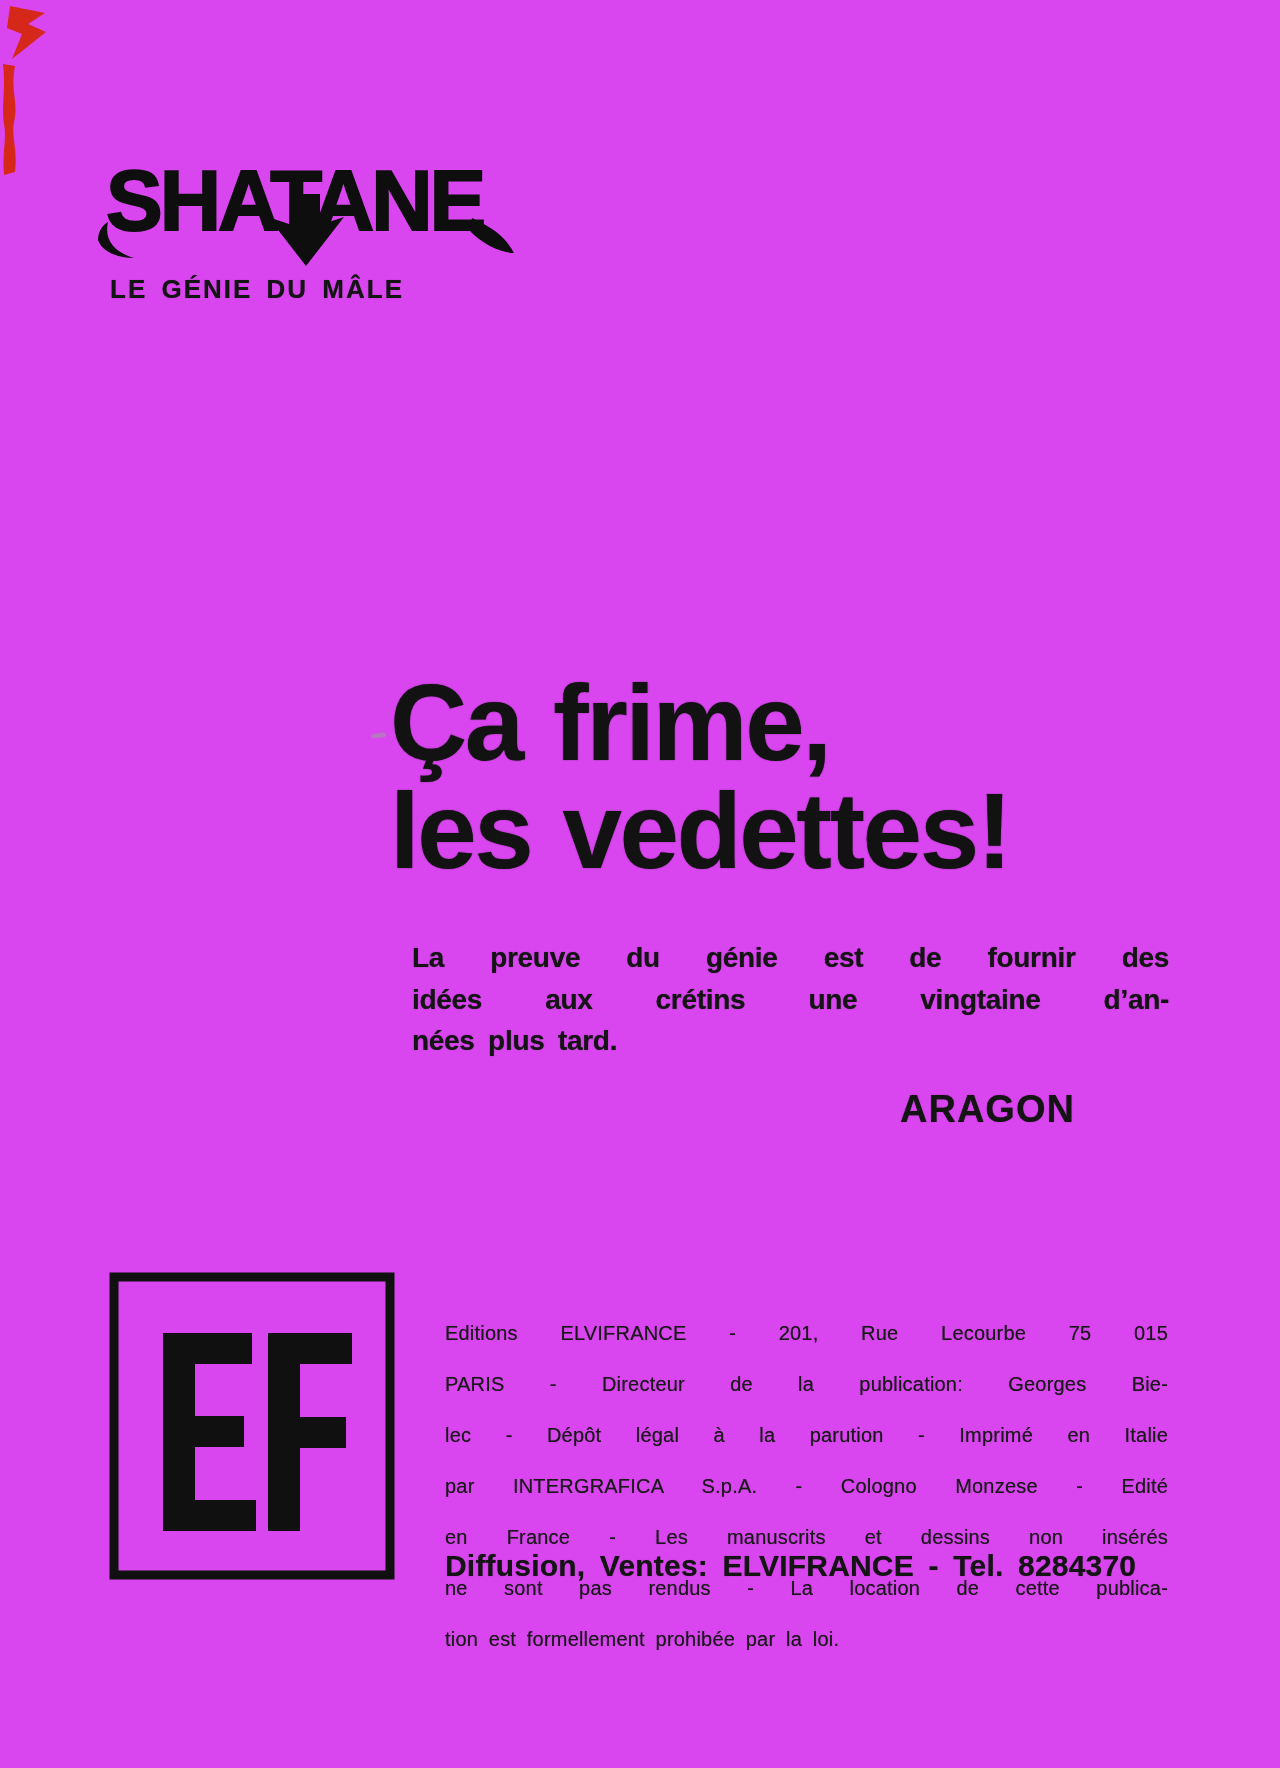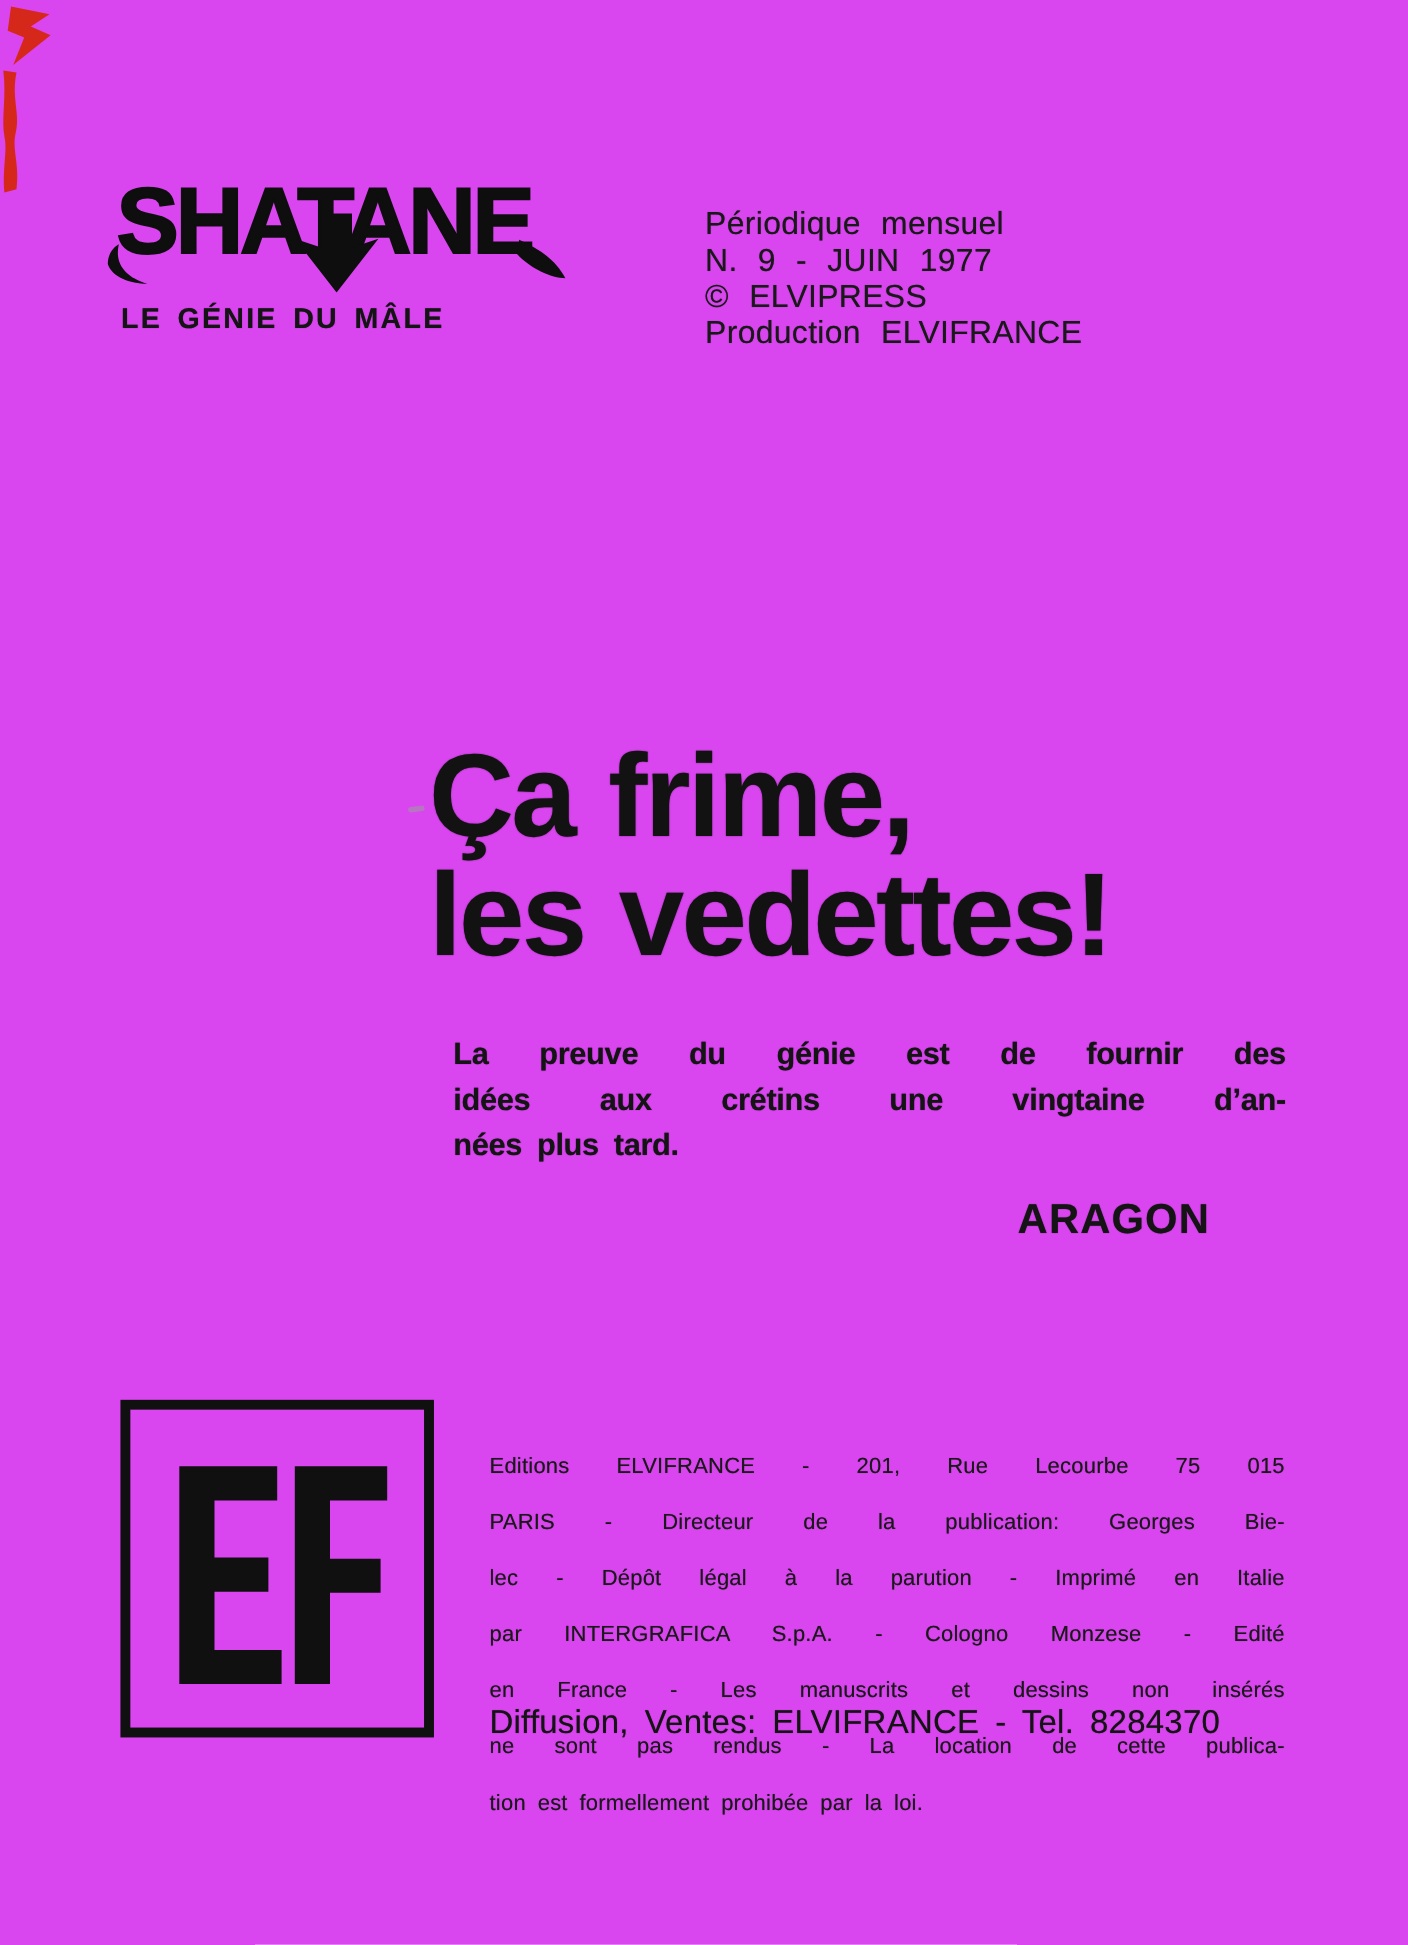--- a/index.html
+++ b/index.html
@@ -43,36 +43,35 @@
   
   .quote{
     left:412px;top:937px;width:757px;
     font-size:28px;line-height:41.6px;font-weight:bold;
     letter-spacing:-.3px;word-spacing:6px;
     color:#141414;
     text-shadow:0 0 1px rgba(10,10,10,.6);
   }
   .attribution{
     left:900px;top:1088px;width:200px;
-    text-align:right;
     font-size:38px;font-weight:bold;letter-spacing:1px;
     color:#141414;
     text-shadow:0 0 1px rgba(10,10,10,.6);
   }
   
   .pub-info{
     left:445px;top:1308px;width:723px;
     font-size:20px;line-height:51px;
     letter-spacing:.2px;word-spacing:5px;
     color:#191919;
     text-shadow:0 0 .7px rgba(15,15,15,.55);
   }
   .diffusion{
     left:445px;top:1549px;width:700px;
-    font-size:30px;font-weight:normal;
+    font-size:30px;font-weight:bold;
     letter-spacing:.2px;word-spacing:6px;
     color:#141414;
     text-shadow:0 0 .8px rgba(10,10,10,.6);
     white-space:nowrap;
   }
   
   .ln{display:block;}
   .justified .ln.just{text-align:justify;text-align-last:justify;}
   
   .speck{
@@ -94,26 +93,20 @@
 
   <svg class="abs" style="left:96px;top:160px;overflow:visible;" width="420" height="112" viewBox="-10 0 420 112">
     <text x="0" y="70" font-family="Liberation Sans, sans-serif" font-weight="bold" font-size="85" letter-spacing="-3" fill="#0e0e0e" stroke="#0e0e0e" stroke-width="2">SHATANE</text>
     <path d="M2 62 C-2 80 8 92 28 98 C12 98 -4 92 -8 80 C-8 70 -2 64 2 62 Z" fill="#0e0e0e"></path>
     <path d="M366 58 C388 68 400 78 408 93 C395 93 376 84 364 71 Z" fill="#0e0e0e"></path>
     <path d="M200 106 L162 57 L186 65 L186 34 L214 34 L214 65 L238 57 Z" fill="#0e0e0e"></path>
   </svg>
 
   <div class="abs tagline">LE GÉNIE DU MÂLE</div>
 
-  <div class="abs credits">
-      <div class="ln just">Périodique mensuel</div>
-      <div class="ln just">N. 9 - JUIN 1977</div>
-      <div class="ln just">© ELVIPRESS</div>
-      <div class="ln">Production ELVIFRANCE</div>
-    </div>
 
   <div class="abs speck"></div>
 
   <h1 class="abs title" style="margin:0;font-weight:bold;">
       <div class="ln just">Ça frime,</div>
       <div class="ln">les vedettes!</div>
     </h1>
 
   <div class="abs quote justified">
       <div class="ln just">La preuve du génie est de fournir des</div>

